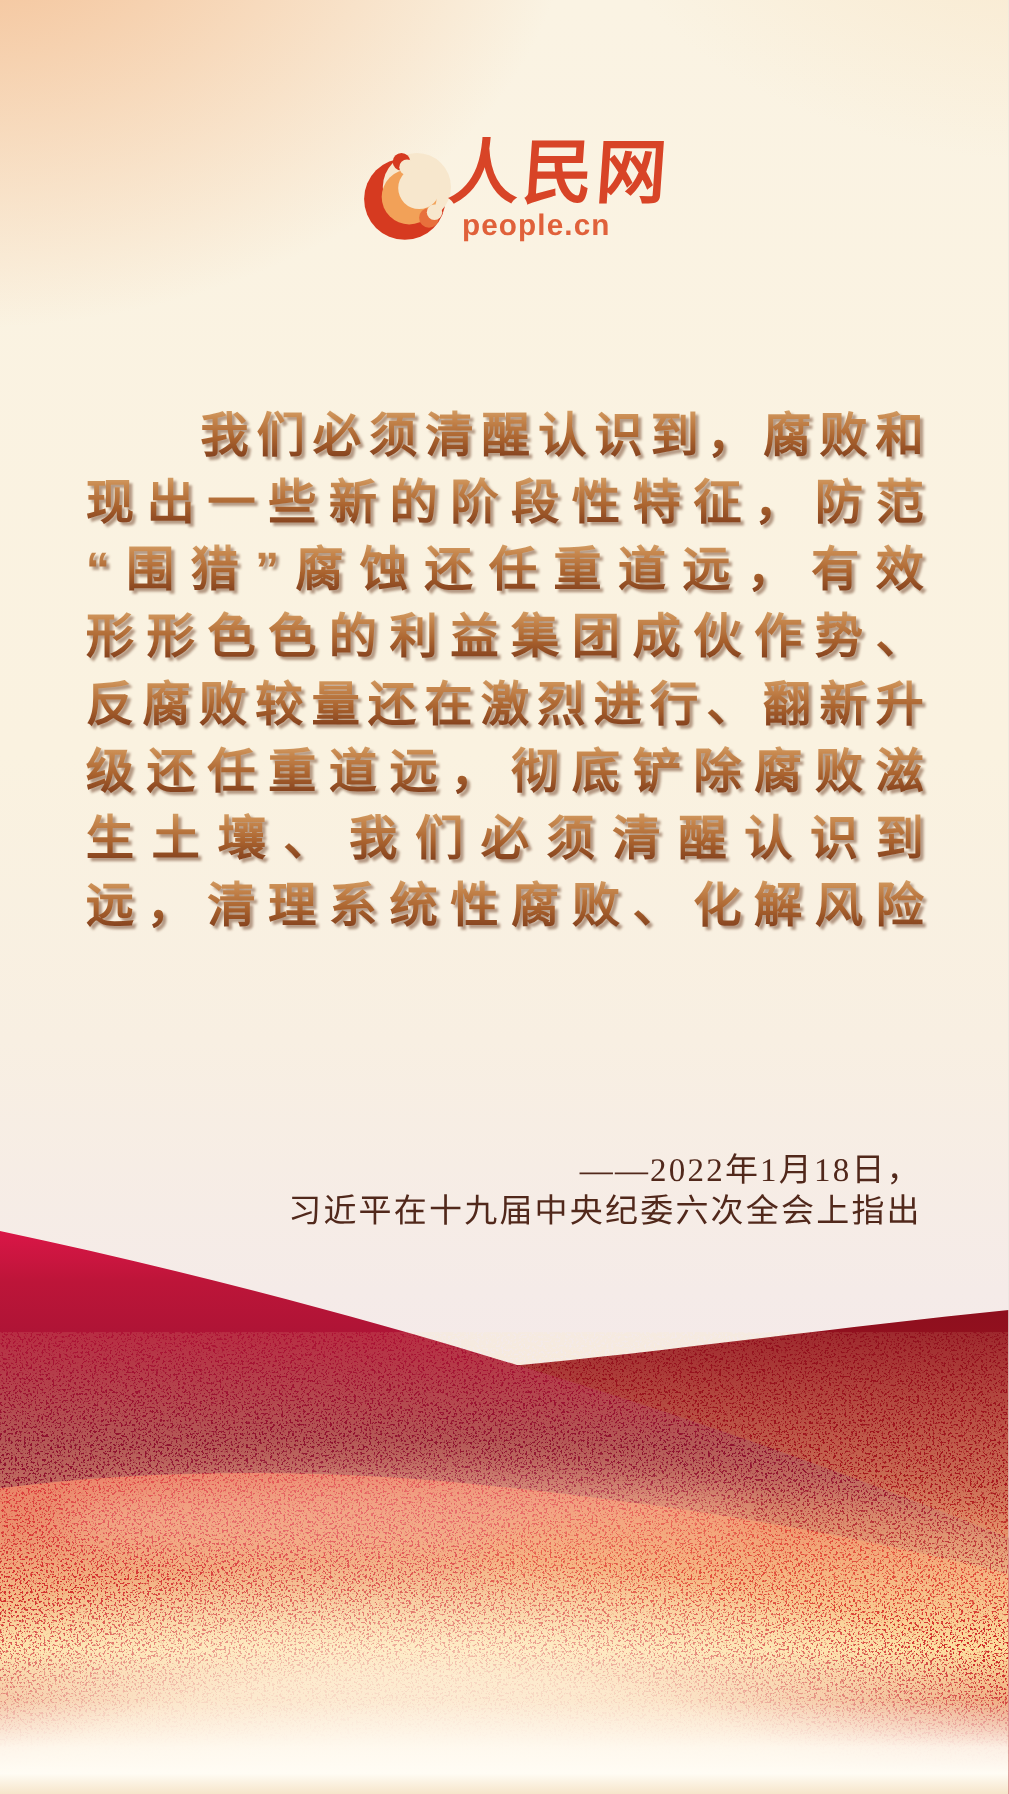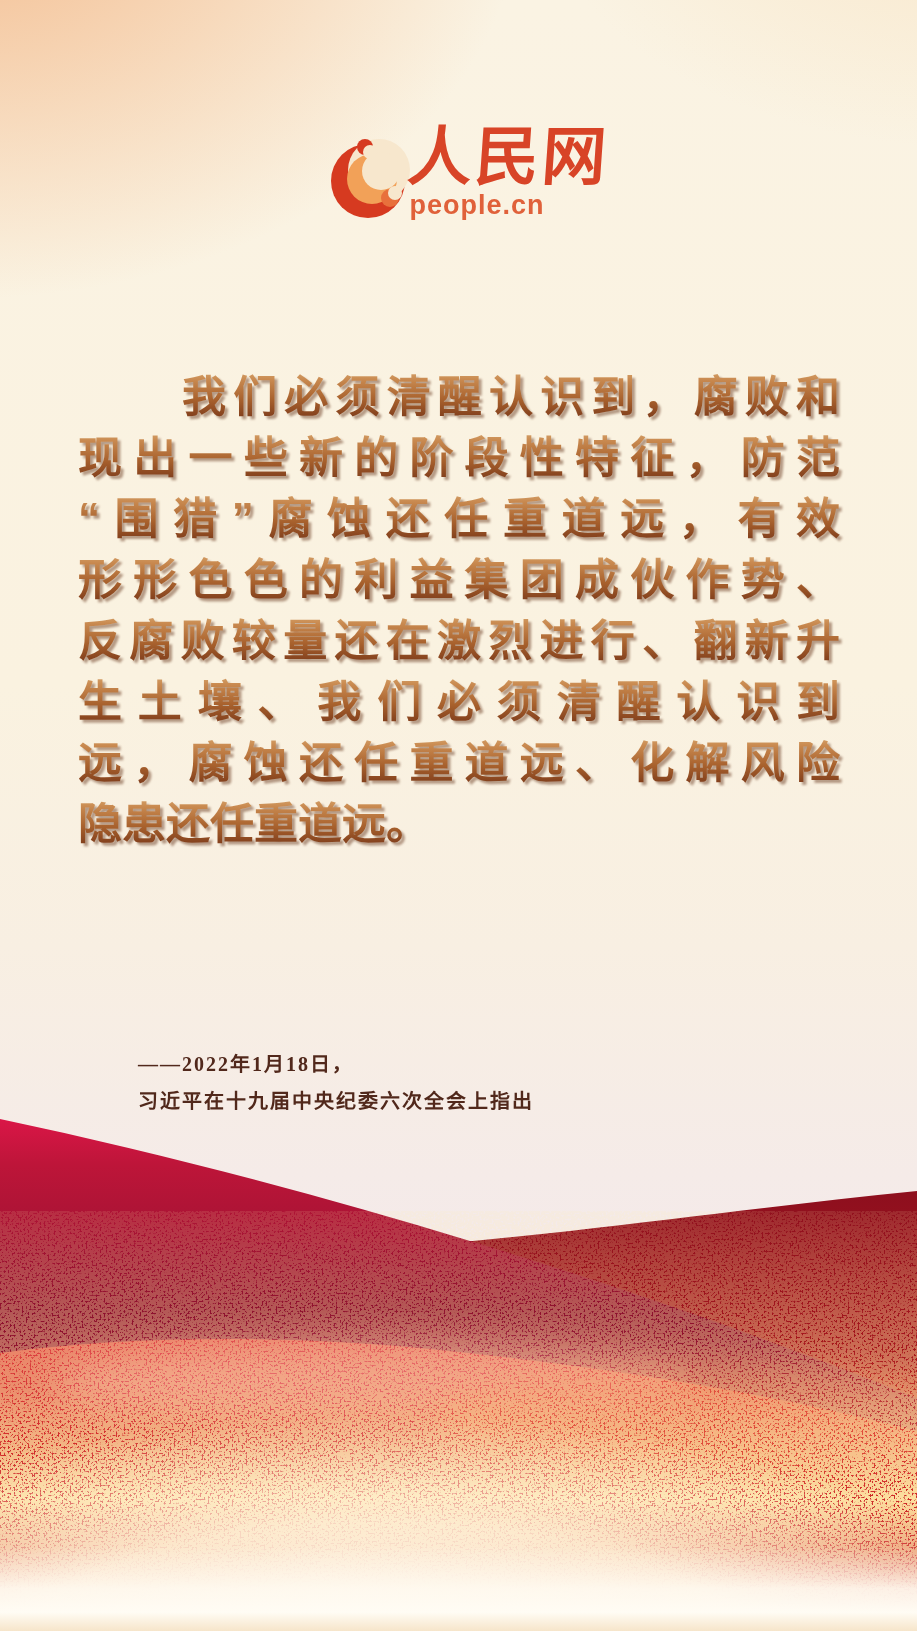--- a/index.html
+++ b/index.html
@@ -20,41 +20,42 @@
   .logo-icon{position:absolute;left:326px;top:6px;width:86px;height:86px;}
   .logo-cn{
     position:absolute;left:408px;top:-6px;
     font-family:"Liberation Serif",serif;font-weight:bold;
     font-size:64px;line-height:72px;letter-spacing:3px;
     color:#d84427;transform:skewX(-4deg);
   }
   .logo-en{
     position:absolute;left:399px;top:62px;width:156px;
     font-size:27px;font-weight:bold;letter-spacing:1px;
-    color:#e0613a;text-align:center;
+    color:#e0613a;text-align:right;
   }
 
   
   .quote{
     position:absolute;left:78px;top:366px;width:762px;
     font-weight:bold;font-size:44px;line-height:61px;
     background-image:linear-gradient(180deg,#dcb27c 0%,#c98a50 22%,#a8612d 55%,#7c3a1a 88%,#6e3114 100%);
     background-size:100% 61px;background-repeat:repeat-y;
     -webkit-background-clip:text;background-clip:text;color:transparent;
     filter:drop-shadow(3px 3px 1px rgba(96,44,18,.45));
   }
   .qline{text-align:justify;text-align-last:justify;white-space:nowrap;}
   .qline.first{text-indent:104px;}
   .qline.last{text-align-last:left;}
 
   
   .attribution{
     position:absolute;right:79px;top:1046px;width:700px;
-    font-family:"Liberation Serif",serif;font-weight:bold;
-    font-size:20px;line-height:37px;letter-spacing:2px;
+    text-align:right;
+    font-family:"Liberation Serif",serif;font-weight:normal;
+    font-size:30px;line-height:37px;letter-spacing:2px;
     color:#51281b;
   }
 
   
   .waves{position:absolute;left:0;bottom:0;width:917px;height:540px;display:block;}
 </style>
 </head>
 <body>
 
 <div class="poster">
@@ -73,23 +74,23 @@
     <div class="logo-cn">人民网</div>
     <div class="logo-en">people.cn</div>
   </div>
 
   <div class="quote">
     <div class="qline first">我们必须清醒认识到，腐败和</div>
     <div class="qline">现出一些新的阶段性特征，防范</div>
     <div class="qline">“围猎”腐蚀还任重道远，有效</div>
     <div class="qline">形形色色的利益集团成伙作势、</div>
     <div class="qline">反腐败较量还在激烈进行、翻新升</div>
+    <div class="qline">级还任重道远，彻底铲除腐败滋</div>
     <div class="qline">生土壤、我们必须清醒认识到</div>
-    <div class="qline">远，腐蚀还任重道远、化解风险</div>
-    <div class="qline last">隐患还任重道远。</div>
+    <div class="qline">远，清理系统性腐败、化解风险</div>
   </div>
 
   <div class="attribution">
     <div>——2022年1月18日，</div>
     <div>习近平在十九届中央纪委六次全会上指出</div>
   </div>
 
   <svg class="waves" viewBox="0 0 917 540" aria-hidden="true">
     <defs>
       <linearGradient id="gB" x1="0" y1="0" x2="0" y2="1">

